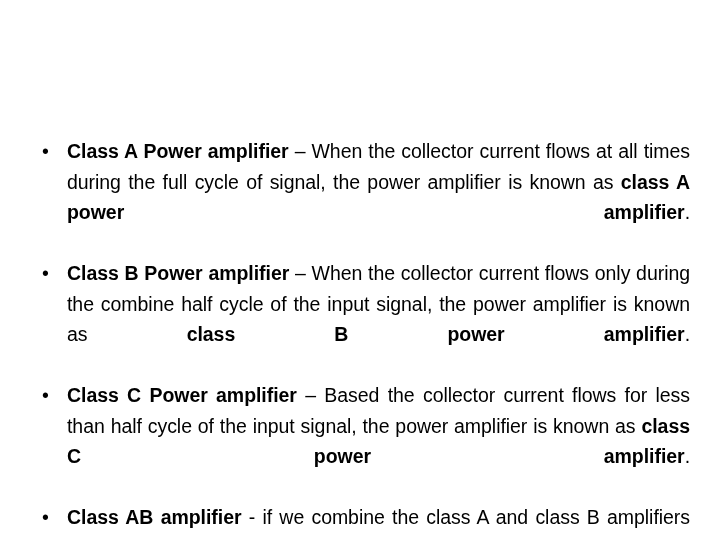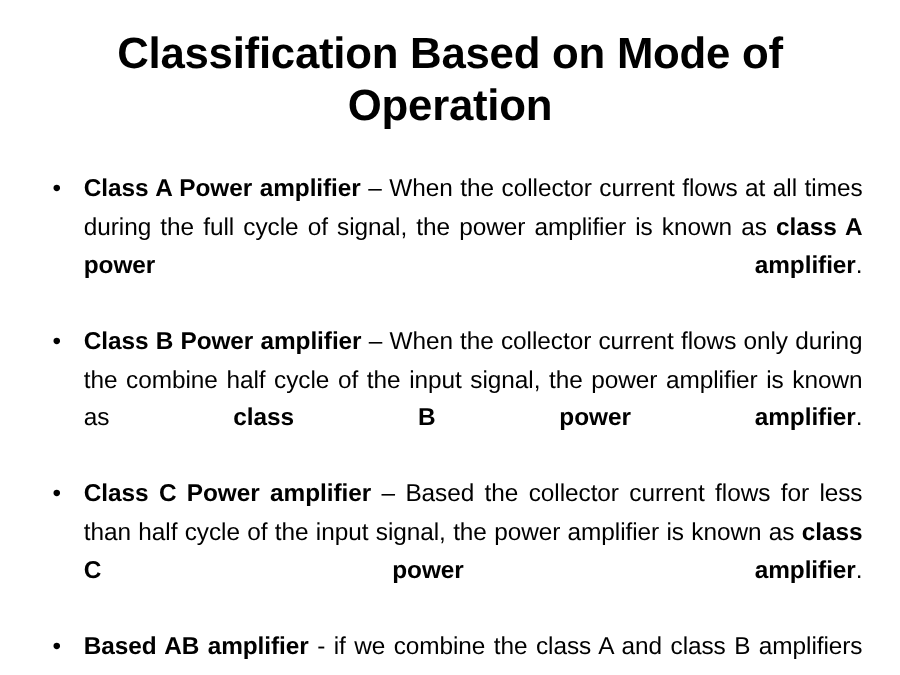--- a/index.html
+++ b/index.html
@@ -94,41 +94,37 @@
     content: "";
     display: inline-block;
     width: 100%;
   }
 </style>
 </head>
 <body>
 
 <div class="slide">
 
-  <div class="slide-title">
-    <span class="title-line">Classification Based on Mode of</span>
-    <span class="title-line">Operation</span>
-  </div>
 
   <div class="body-block">
 
     <div class="bullet">
       <span class="bullet-marker">•</span>
       <span class="bullet-text"><span class="lead">Class A Power amplifier</span><span class="dash"> – </span><span>When the collector current flows at all times during the full cycle of signal, the power amplifier is known as </span><span class="emph">class A power amplifier</span><span>.</span></span>
     </div>
 
     <div class="bullet">
       <span class="bullet-marker">•</span>
       <span class="bullet-text"><span class="lead">Class B Power amplifier</span><span class="dash"> – </span><span>When the collector current flows only during the combine half cycle of the input signal, the power amplifier is known as </span><span class="emph">class B power amplifier</span><span>.</span></span>
     </div>
 
     <div class="bullet">
       <span class="bullet-marker">•</span>
       <span class="bullet-text"><span class="lead">Class C Power amplifier</span><span class="dash"> – </span><span>Based the collector current flows for less than half cycle of the input signal, the power amplifier is known as </span><span class="emph">class C power amplifier</span><span>.</span></span>
     </div>
 
     <div class="bullet">
       <span class="bullet-marker">•</span>
-      <span class="bullet-text"><span class="lead">Based AB amplifier</span><span class="dash"> - </span><span>if we combine the class A and class B amplifiers so as to utilize the advantages of both.</span><span class="emph"></span><span></span></span>
+      <span class="bullet-text"><span class="lead">Class AB amplifier</span><span class="dash"> - </span><span>if we combine the class A and class B amplifiers so as to utilize the advantages of both.</span><span class="emph"></span><span></span></span>
     </div>
 
   </div>
 </div>
 
 </body></html>

